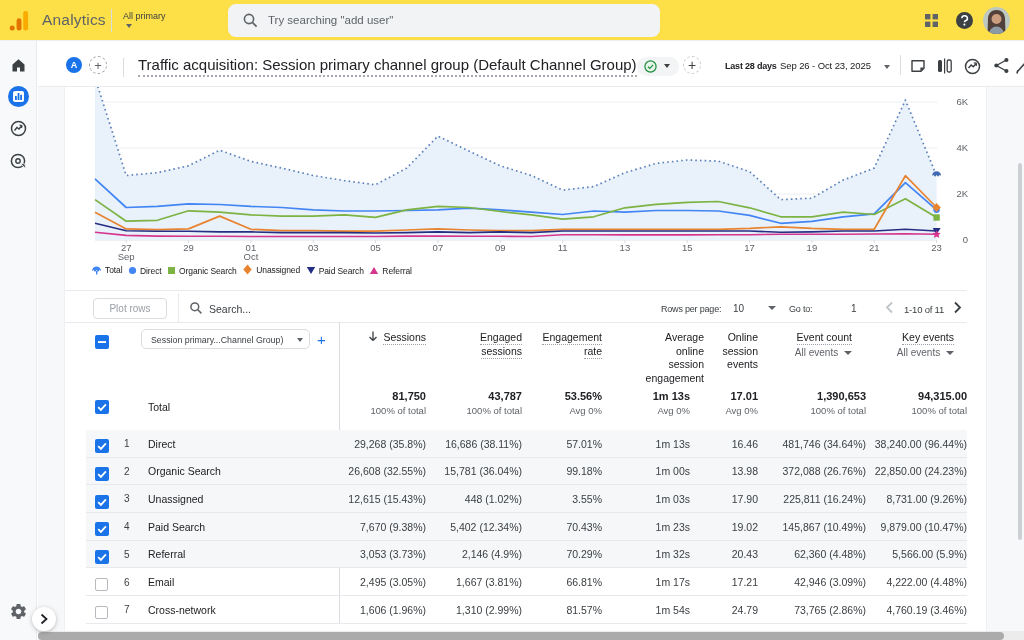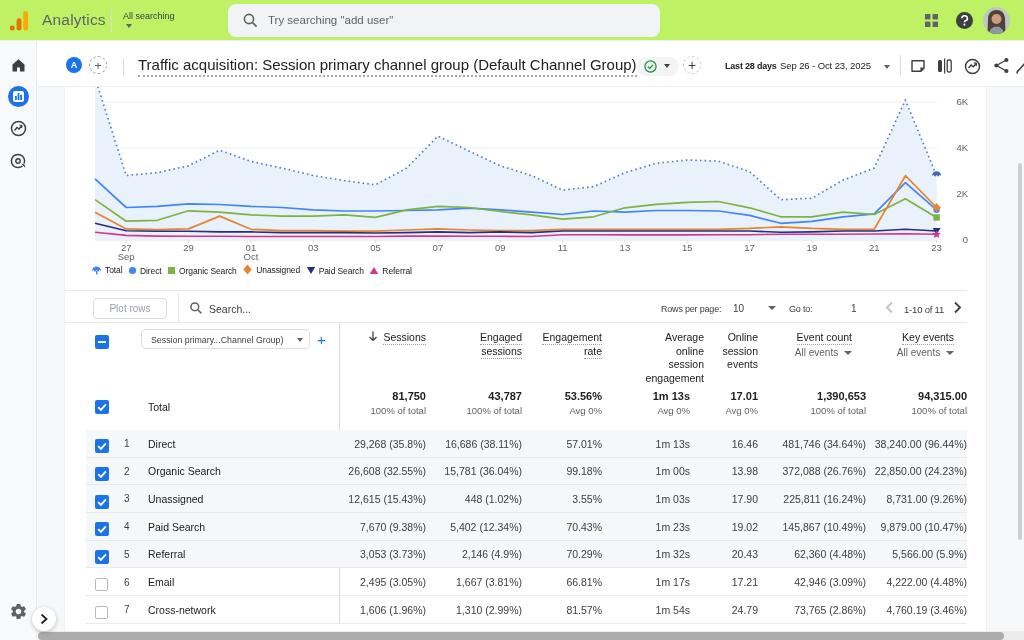--- a/index.html
+++ b/index.html
@@ -18,29 +18,29 @@
 .hcol{position:absolute;top:0;text-align:right}
 .hl{font-size:10.5px;color:#202124;line-height:13.5px;font-weight:400}
 .hl.sub{font-size:10px;color:#5f6368;margin-top:1px}
 .hu{border-bottom:1px dotted #9aa0a6;padding-bottom:1px}
 .litem{display:inline-flex;align-items:center;margin-right:5.5px}
 .ltxt{font-size:8.5px;color:#202124;margin-left:3px;letter-spacing:-0.1px}
 .hic{stroke:#3c4043;stroke-width:1.5;fill:none}
 </style></head>
 <body>
 
-<div class="abs" style="left:0;top:0;width:1024px;height:41px;background:#bef264;border-bottom:1px solid #eceef0">
+<div class="abs" style="left:0;top:0;width:1024px;height:41px;background:#fde047;border-bottom:1px solid #eceef0">
   <svg class="abs" style="left:9px;top:9px" width="22" height="24" viewBox="0 0 22 24">
     <rect x="14.2" y="2" width="4.9" height="19.6" rx="2.45" fill="#f9ab00"></rect>
     <rect x="7.6" y="9.3" width="4.9" height="12.3" rx="2.45" fill="#e37400"></rect>
     <circle cx="3.2" cy="19.1" r="2.5" fill="#e37400"></circle>
   </svg>
   <span class="abs" style="left:42px;top:11px;font-size:15.5px;color:#5f6368;letter-spacing:0.2px">Analytics</span>
   <div class="abs" style="left:111px;top:9px;width:1px;height:23px;background:#dadce0"></div>
-  <span class="abs" style="left:123px;top:10.5px;font-size:9px;font-weight:500;color:#3c4043">All searching</span>
+  <span class="abs" style="left:123px;top:10.5px;font-size:9px;font-weight:500;color:#3c4043">All primary</span>
   <span class="car abs" style="left:126px;top:24px;border-left-width:3.5px;border-right-width:3.5px;border-top-width:4px"></span>
   <div class="abs" style="left:228px;top:4px;width:432px;height:33px;background:#f1f3f4;border-radius:8px"></div>
   <svg class="abs" style="left:242px;top:12px" width="17" height="17" viewBox="0 0 17 17">
     <circle cx="7" cy="7" r="4.6" class="hic" style="stroke:#5f6368;stroke-width:1.6"></circle>
     <line x1="10.6" y1="10.6" x2="14.6" y2="14.6" stroke="#5f6368" stroke-width="1.6"></line>
   </svg>
   <span class="abs" style="left:268px;top:14px;font-size:11.5px;color:#5f6368">Try searching "add user"</span>
   <svg class="abs" style="left:925px;top:14px" width="13" height="13" viewBox="0 0 13 13">
     <rect x="0" y="0" width="5.4" height="5.4" fill="#5f6368"></rect>
       <rect x="7.6" y="0" width="5.4" height="5.4" fill="#5f6368"></rect>

